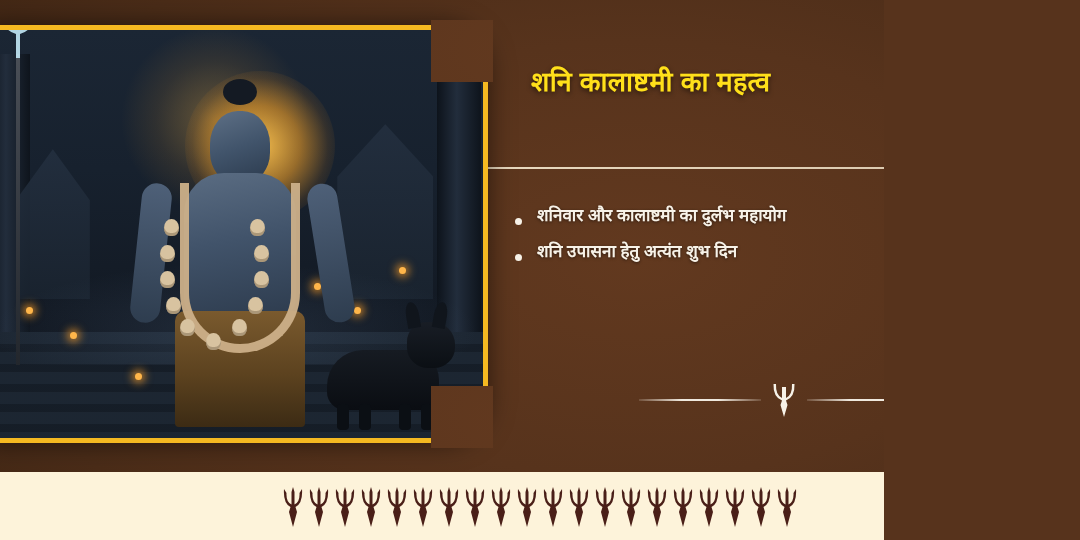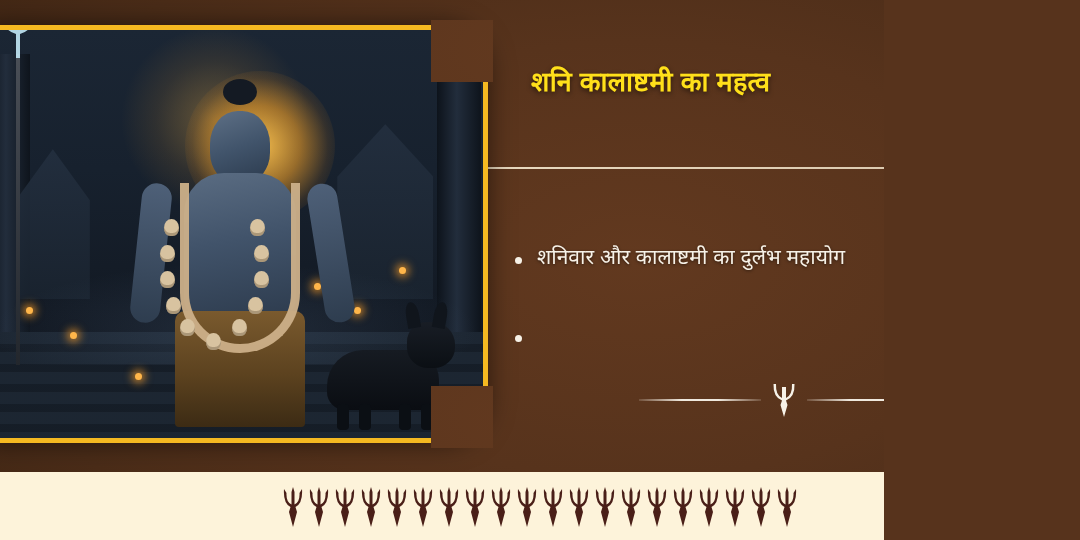--- a/index.html
+++ b/index.html
@@ -211,27 +211,26 @@
   .bullets {
     position:absolute;
     left:28px; top:198px;
     width:540px;
     list-style:none;
   }
   .bullets li {
     display:flex;
     align-items:flex-start;
     gap:15px;
-    font-size:21px;
-    font-weight:normal;
+    font-size:17px;
+    font-weight:bold;
     color:#f7f2e8;
     line-height:1.0;
     padding:9px 0;
     text-shadow:0 1px 3px rgba(0,0,0,.5);
-    margin-top:39px;
   }
   .bullets .dot {
     flex:0 0 auto;
     width:7px; height:7px;
     border-radius:50%;
     background:#f7f2e8;
     margin-top:11px;
   }
 
   .foot-divider {
@@ -339,20 +338,21 @@
       </svg>
     </div>
 
     <ul class="bullets">
       <li>
         <span class="dot"></span>
         <span>शनिवार और कालाष्टमी का दुर्लभ महायोग</span>
       </li>
       <li>
         <span class="dot"></span>
+        <span>शनि उपासना हेतु अत्यंत शुभ दिन</span>
       </li>
     </ul>
 
     <div class="foot-divider">
       <div class="foot-line"></div>
       <svg class="foot-trishul" width="26" height="34" viewBox="0 0 26 34">
         <path d="M2.5 1 Q2 14 11 17.5 L9.5 22 L13 34 L16.5 22 L15 17.5 Q24 14 23.5 1
                  L21 1 Q21.5 12 15 15 L15 4 L11 4 L11 15 Q4.5 12 5 1 Z" fill="#f7f2e8"></path>
       </svg>
       <div class="foot-line"></div>

